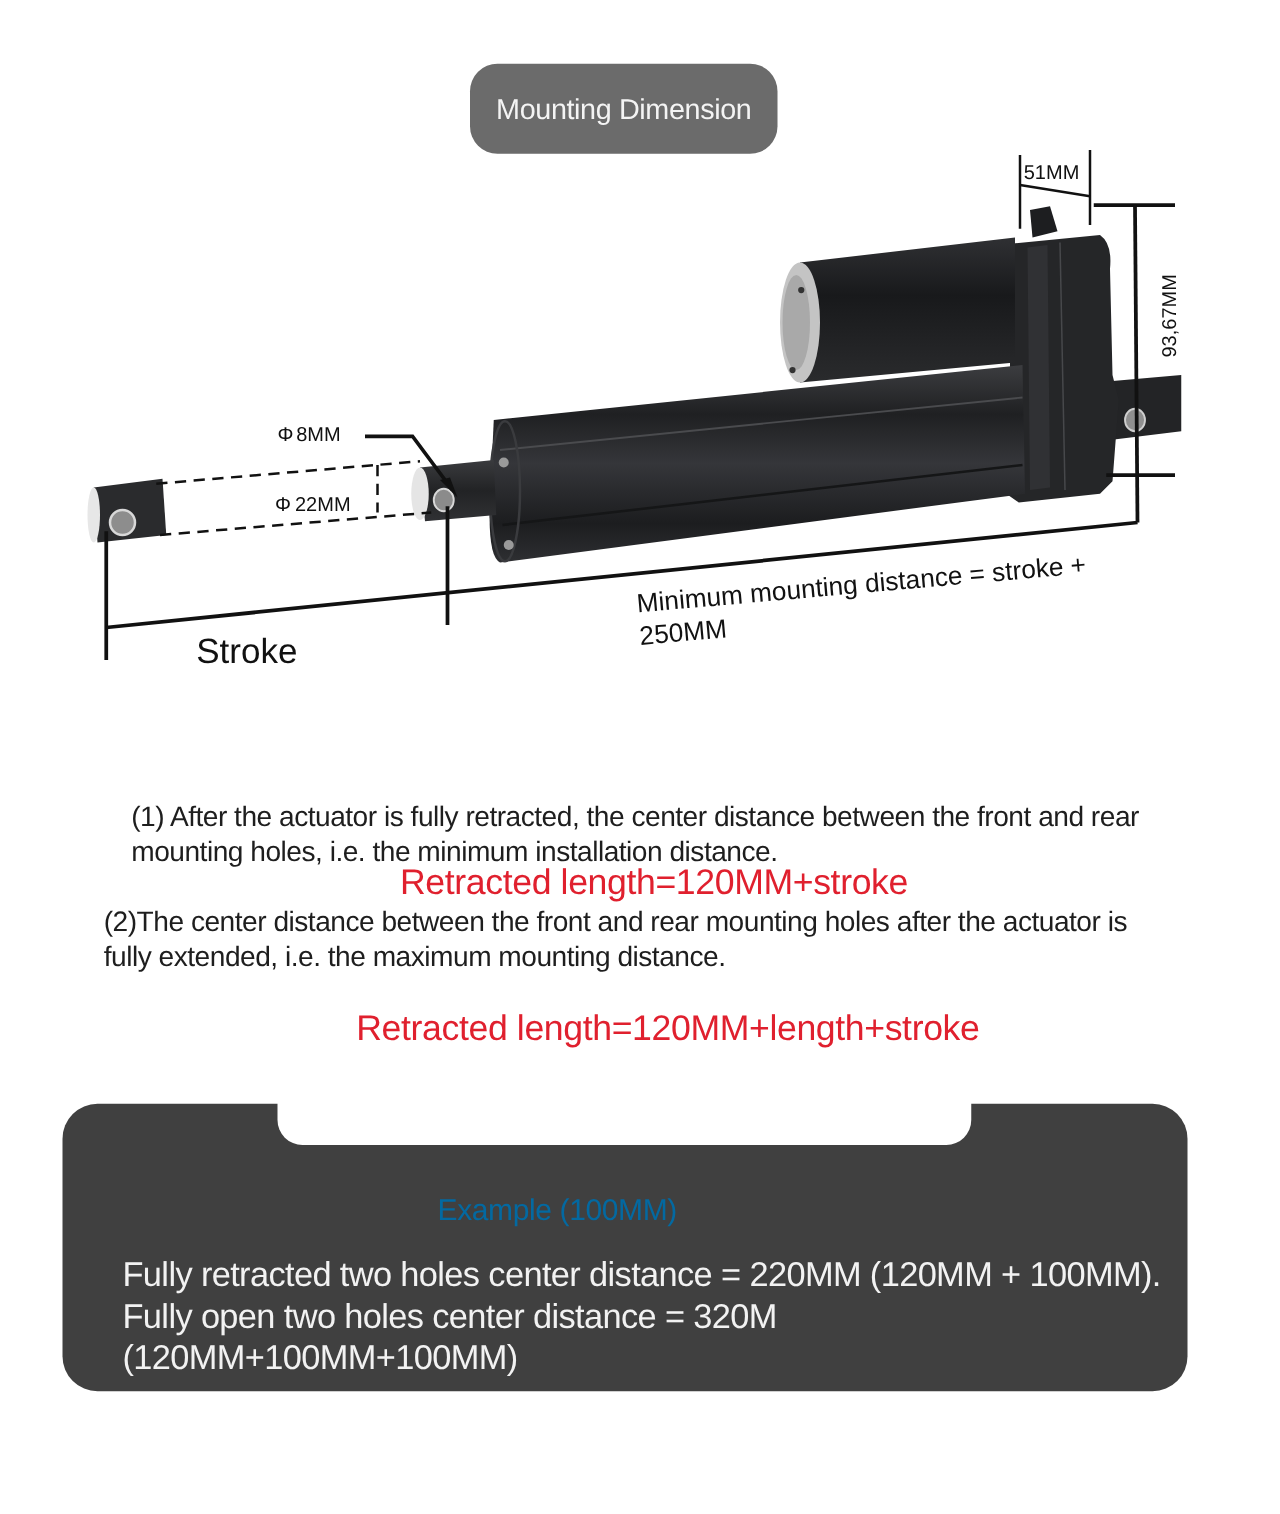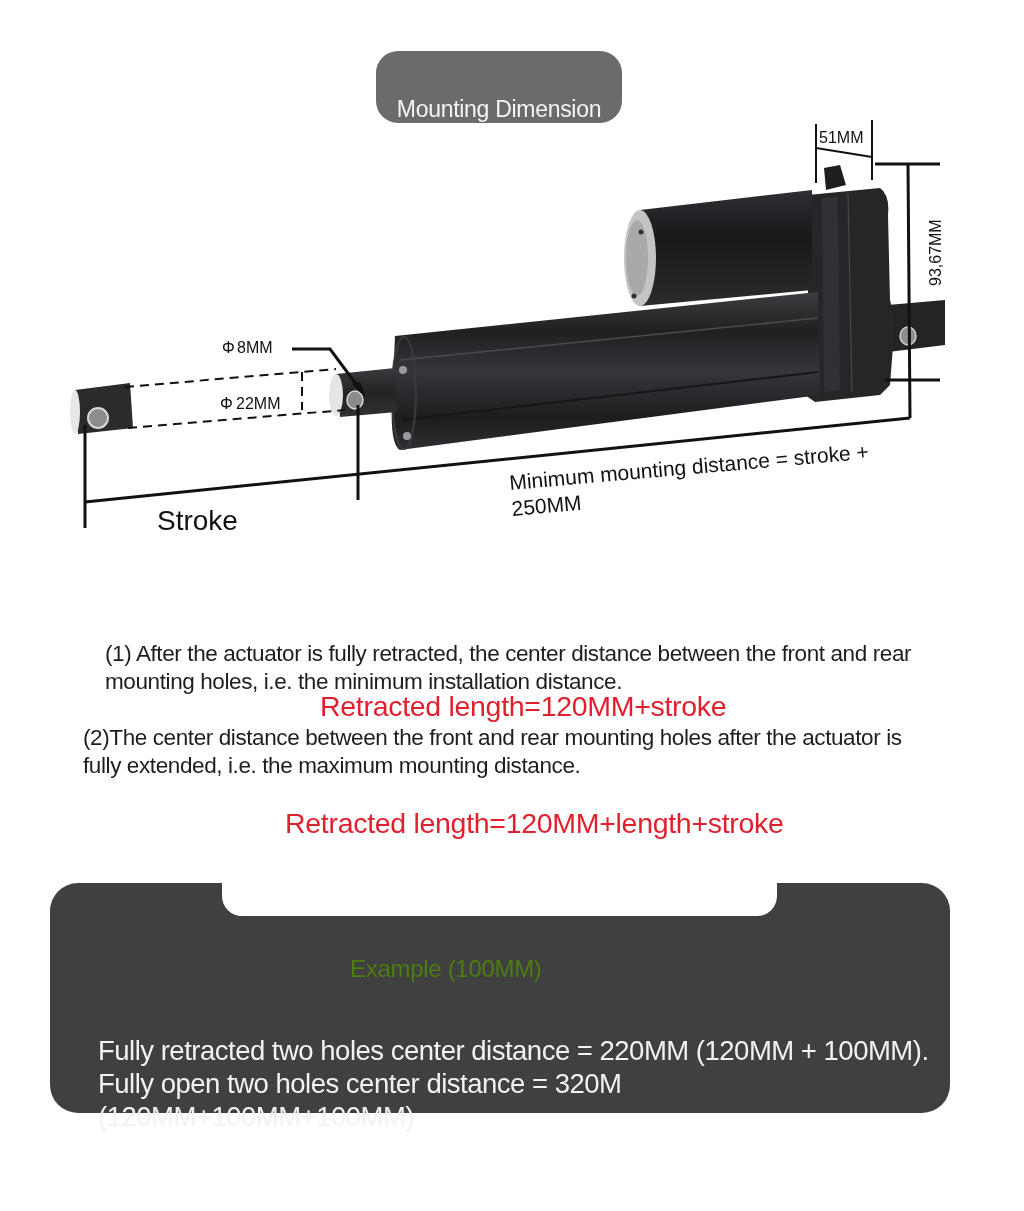--- a/index.html
+++ b/index.html
@@ -2,21 +2,21 @@
 <html><head>
   <meta charset="utf-8">
   <style>
     html, body { margin: 0; padding: 0; background: #ffffff; }
     body { width: 1024px; height: 1211px; position: relative; overflow: hidden;
            font-family: "Liberation Sans", "DejaVu Sans", sans-serif; }
     .abs { position: absolute; }
     .title-pill {
       left: 376px; top: 51px; width: 246px; height: 72px;
       background: #6b6b6b; border-radius: 22px;
-      color: #f4f4f4; font-size: 23px; display: flex; align-items: flex-end;
+      color: #f4f4f4; font-size: 23px; display: flex; align-items: center;
       justify-content: center; letter-spacing: -0.3px;
     }
     svg.diagram { position: absolute; left: 0; top: 0; }
     .lbl { font-family: "Liberation Sans", sans-serif; fill: #111; }
     .para {
       color: #1e1e1e; font-size: 22.5px; line-height: 28px; letter-spacing: -0.4px;
       font-family: "Liberation Sans", sans-serif;
     }
     .red {
       color: #e0202e; font-size: 28.5px; letter-spacing: -0.3px;
@@ -24,26 +24,26 @@
     }
     .example-box {
       left: 50px; top: 883px; width: 900px; height: 230px;
       background: #404040; border-radius: 28px;
     }
     .notch {
       left: 222px; top: 875px; width: 555px; height: 41px;
       background: #ffffff; border-radius: 0 0 20px 20px;
     }
     .ex-title {
-      left: 350px; top: 955px; color: #4d7c0f; font-size: 24px; white-space: nowrap;
+      left: 350px; top: 955px; color: #0369a1; font-size: 24px; white-space: nowrap;
       letter-spacing: -0.3px;
     }
     .ex-body {
       left: 98px; top: 1003px; width: 840px; color: #f2f2f2; font-size: 27.5px;
-      line-height: 33px; letter-spacing: -0.5px; margin-top: 31px;
+      line-height: 33px; letter-spacing: -0.5px;
     }
   </style>
 </head>
 <body>
 
 <div class="abs title-pill">
   <span>Mounting Dimension</span>
 </div>
 
 <svg class="diagram" width="1024" height="560" viewBox="0 0 1024 560">

